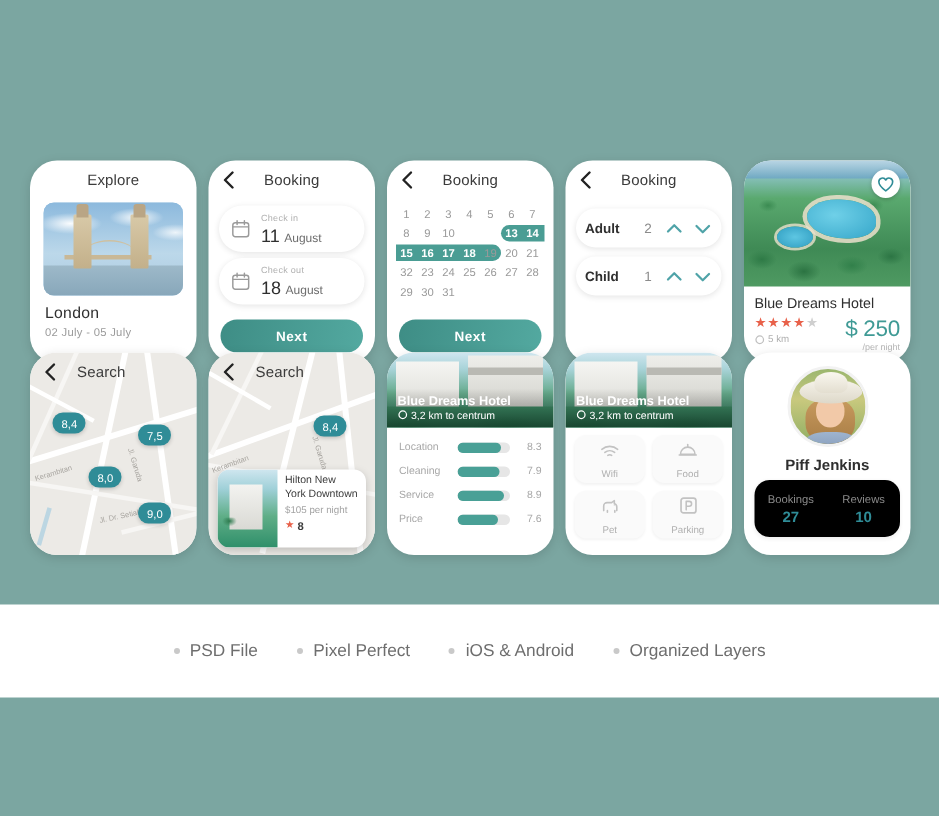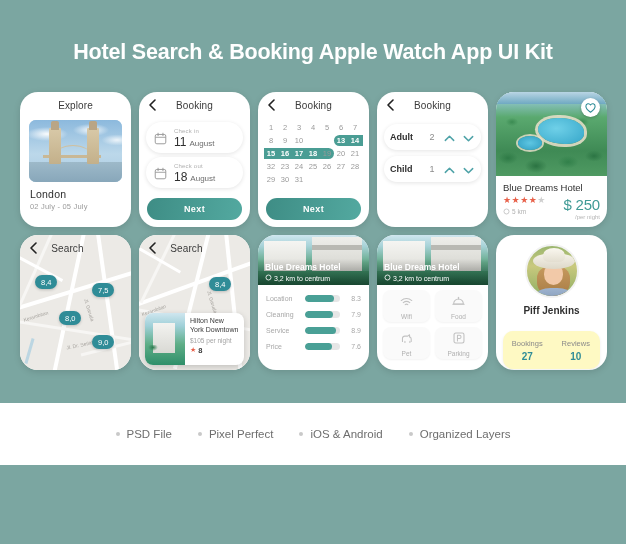--- a/index.html
+++ b/index.html
@@ -13,21 +13,21 @@
   .page { width: 626px; height: 544px; position: relative; background: #7ba6a1; }
 
   .title {
     position: absolute; top: 40px; left: 0; width: 626px;
     text-align: center; color: #ffffff;
     font-size: 21.5px; font-weight: bold; letter-spacing: -0.2px;
   }
 
   .grid { position: absolute; top: 92px; left: 20px; width: 590px; }
   .row { display: flex; gap: 0px; }
-  .row1 { position: absolute; top: 0; left: 0; }
+  .row1 { position: absolute; top: 15px; left: 0; }
   .row2 { position: absolute; top: 143px; left: 0; }
 
   .card {
     width: 111px; height: 135px;
     background: #ffffff; border-radius: 18px;
     position: relative; overflow: hidden;
     margin-right: 8px;
     box-shadow: 0 2px 7px rgba(0,0,0,0.13);
     flex: 0 0 auto;
   }
@@ -247,22 +247,22 @@
     background: linear-gradient(#c79a5e,#a87c45); border-radius: 40% 40% 45% 45%; z-index:0;}
   .av-hat { position:absolute; left:6px; top:7px; width:42px; height:16px;
     background: linear-gradient(#f6f3ea,#ddd8c9); border-radius: 50%; z-index:3;}
   .av-hat2 { position:absolute; left:16px; top:2px; width:22px; height:14px;
     background: linear-gradient(#faf7ef,#e3ded0); border-radius: 50% 50% 30% 30%; z-index:4;}
   .av-body { position:absolute; left:10px; top:42px; width:34px; height:16px;
     background: linear-gradient(#9fb4cf,#7e95b4); border-radius: 40% 40% 0 0; z-index:2;}
   .prof-name { text-align: center; font-size: 10px; color: #2f2f2f;
     font-weight: bold; margin-top: 7px; }
   .stats {
-    position: absolute; left: 7px; right: 7px; bottom: 1px; height: 38px;
-    background: #fef9c3; border-radius: 10px; display: flex;
+    position: absolute; left: 7px; right: 7px; bottom: 12px; height: 38px;
+    background: #000000; border-radius: 10px; display: flex;
     box-shadow: 0 1px 3px rgba(0,0,0,.07);
     text-align: right;
   }
   .stat { flex: 1; display: flex; flex-direction: column; align-items: center;
     justify-content: center; gap: 3px; }
   .stat-lbl { font-size: 7.5px; color: #8a8a8a; }
   .stat-val { font-size: 10px; color: #2f8c97; font-weight: bold; }
 
   
   .features {
@@ -278,21 +278,20 @@
     position: absolute; left: 0; top: 465px; width: 626px; height: 79px;
     background: #7ba6a1; display: flex; align-items: center; justify-content: center;
   }
   .footer-txt { color: #ffffff; font-size: 10.5px; letter-spacing: .2px; }
 </style>
 </head>
 <body>
 
 <div class="page">
 
-  <div class="title">Hotel Search &amp; Booking Apple Watch App UI Kit</div>
 
   <div class="grid">
 
     <div class="row row1">
 
       <div class="card">
         <div class="hdr">
           <div class="hdr-title">Explore</div>
         </div>
         <div class="explore-img">

